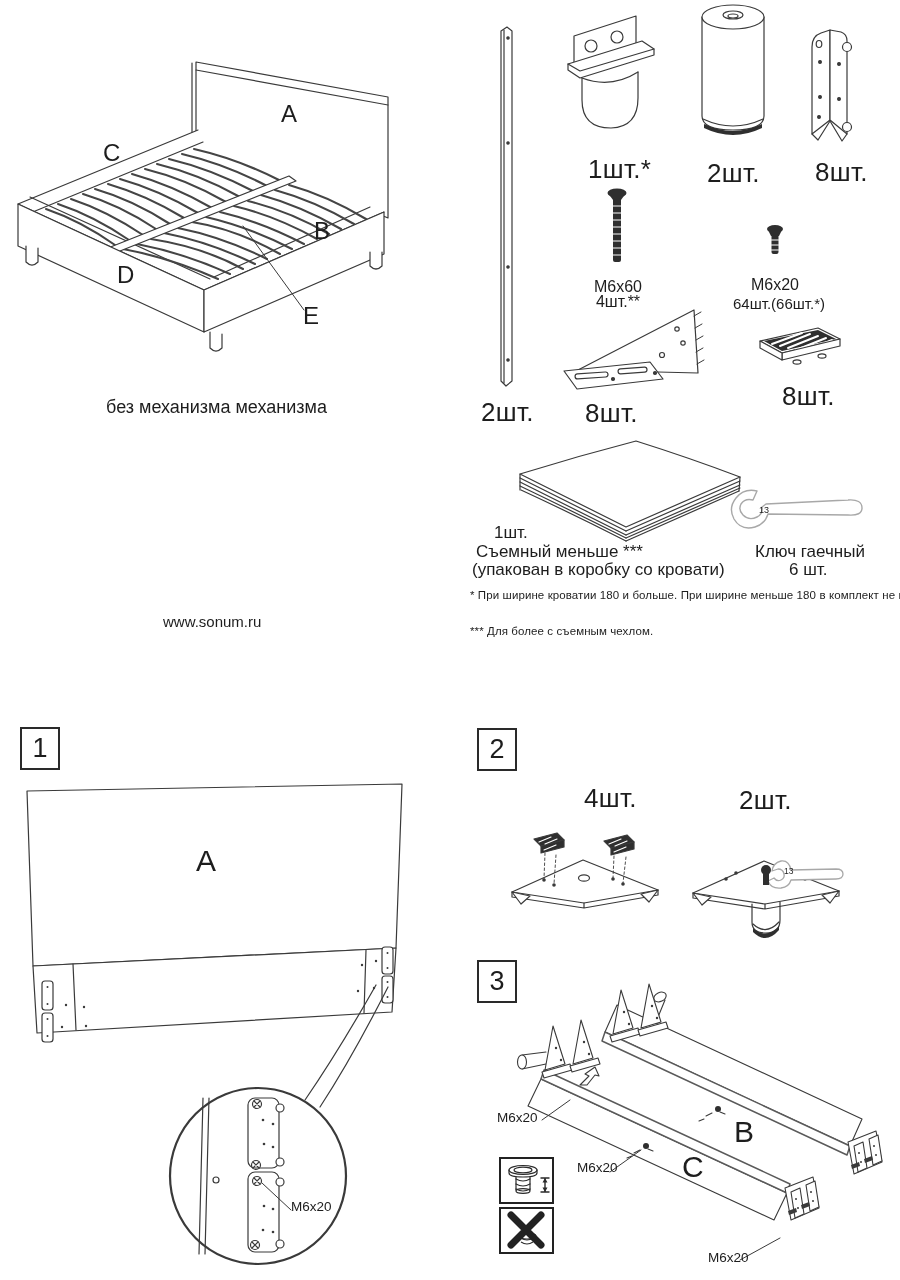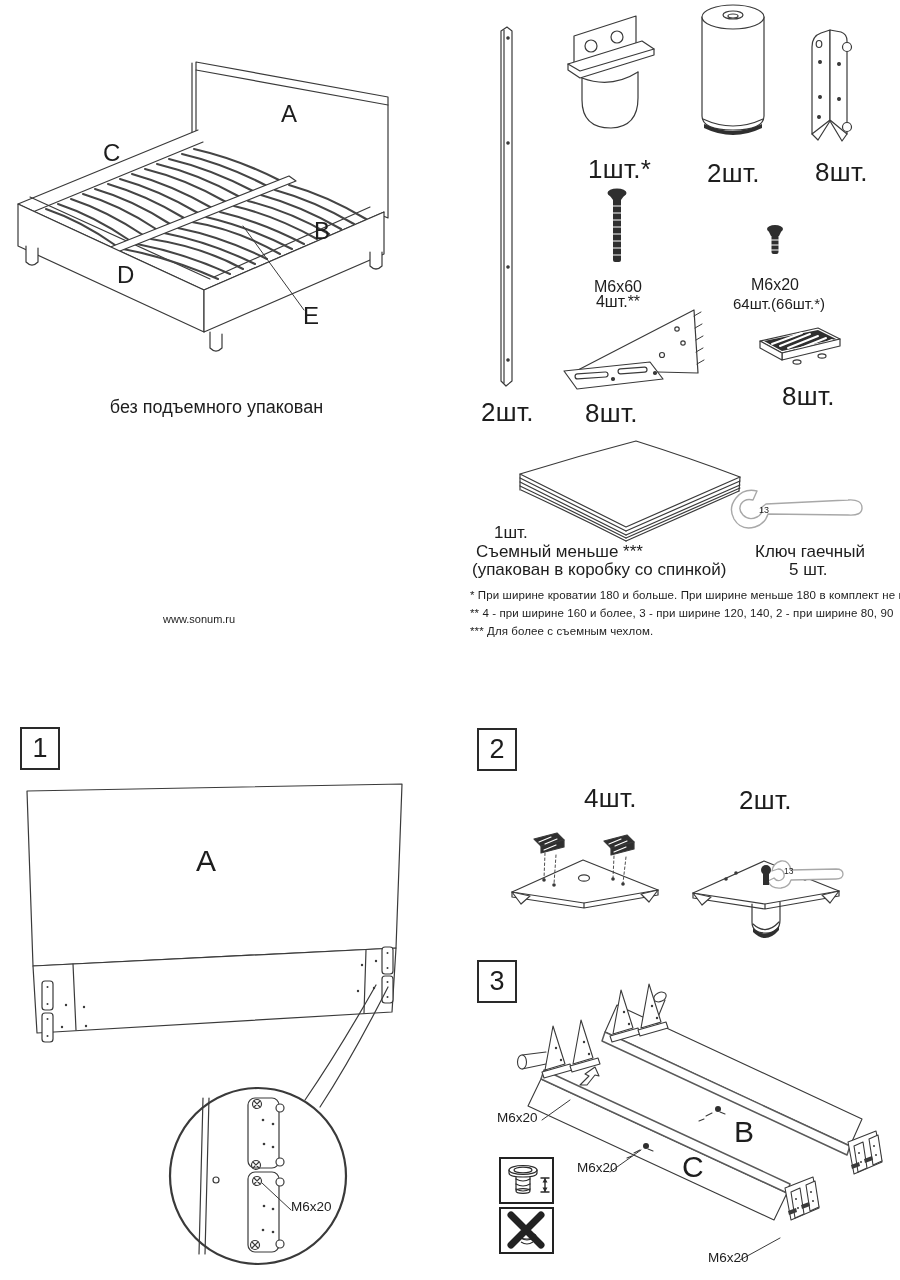--- a/index.html
+++ b/index.html
@@ -10,21 +10,21 @@
   .m{font-size:16px;font-weight:500;}
   .m2{font-size:15px;font-weight:500;}
   .cap{font-size:17px;font-weight:400;}
   .foot{font-size:11.5px;font-weight:500;letter-spacing:.1px;}
   .letter{font-size:24px;font-weight:500;}
   .xl{font-size:28px;font-weight:500;}
   .hw{font-size:13.5px;font-weight:500;}
   .sz{font-size:9px;font-weight:400;}
   .ctr{transform:translateX(-50%);}
   .title{position:absolute;left:0;top:396px;width:433px;text-align:center;font-size:18px;line-height:23px;font-weight:400;}
-  .site{position:absolute;left:163px;top:614px;font-size:11px;font-weight:400;}
+  .site{position:absolute;left:163px;top:614px;font-size:15px;font-weight:400;}
   .stepbox{position:absolute;width:36px;height:39px;border:2px solid #2a2a2a;background:#fff;
            display:flex;align-items:center;justify-content:center;font-size:27px;font-weight:400;}
   .ib{position:absolute;width:55px;height:47px;border:2.5px solid #222;background:#fff;box-sizing:border-box;}
   svg.draw{position:absolute;overflow:visible;}
 </style>
 </head>
 <body>
 
 <div id="page">
 
@@ -64,21 +64,21 @@
       <path stroke-width="1" d="M243,226 L304,310"></path>
     </g>
   </svg>
   <div class="lbl letter" style="left:281px;top:101px">A</div>
   <div class="lbl letter" style="left:103px;top:140px">C</div>
   <div class="lbl letter" style="left:314px;top:218px">B</div>
   <div class="lbl letter" style="left:117px;top:262px">D</div>
   <div class="lbl letter" style="left:303px;top:303px">E</div>
 
   <div class="title">
-    <div>без подъемного упакован</div>
+    <div>без механизма механизма</div>
   </div>
   <div class="site lbl">www.sonum.ru</div>
 
   <svg class="draw" style="left:450px;top:0" width="450" height="650" viewBox="0 0 450 650">
     <g stroke="#3a3a3a" fill="none" stroke-width="1.2" stroke-linejoin="round" stroke-linecap="round">
 
       <g>
         <path d="M51,31 L57,27 L62,31 L62,381 L56,386 L51,381 Z" fill="#fff"></path>
         <path d="M54,30 L54,383"></path>
         <circle cx="58" cy="38" r="1.2" fill="#3a3a3a"></circle>
@@ -175,27 +175,26 @@
   <div class="lbl q" style="left:815px;top:159px">8шт.</div>
   <div class="lbl m ctr" style="left:618px;top:279px">M6x60</div>
   <div class="lbl m ctr" style="left:618px;top:294px">4шт.**</div>
   <div class="lbl m ctr" style="left:775px;top:277px">M6x20</div>
   <div class="lbl m2 ctr" style="left:779px;top:296px">64шт.(66шт.*)</div>
   <div class="lbl q" style="left:481px;top:399px">2шт.</div>
   <div class="lbl q" style="left:585px;top:400px">8шт.</div>
   <div class="lbl q" style="left:782px;top:383px">8шт.</div>
   <div class="lbl cap" style="left:494px;top:524px">1шт.</div>
   <div class="lbl cap" style="left:476px;top:543px">Съемный меньше ***</div>
-  <div class="lbl cap" style="left:472px;top:561px">(упакован в коробку со спинкой)</div>
+  <div class="lbl cap" style="left:472px;top:561px">(упакован в коробку со кровати)</div>
   <div class="lbl cap" style="left:755px;top:543px">Ключ гаечный</div>
-  <div class="lbl cap" style="left:789px;top:561px">5 шт.</div>
+  <div class="lbl cap" style="left:789px;top:561px">6 шт.</div>
   <div class="lbl sz" style="left:759px;top:506px">13</div>
 
   <div class="lbl foot" style="left:470px;top:589px">* При ширине кроватии 180 и больше. При ширине меньше  180 в комплект не входит.</div>
-  <div class="lbl foot" style="left:470px;top:607px">**  4 - при ширине 160 и более, 3 - при ширине 120, 140, 2 - при ширине 80, 90</div>
   <div class="lbl foot" style="left:470px;top:625px">***  Для более с съемным чехлом.</div>
 
   <div class="stepbox" style="left:20px;top:727px">
     <span>1</span>
   </div>
   <svg class="draw" style="left:0;top:700px" width="460" height="580" viewBox="0 0 460 580">
     <g stroke="#3a3a3a" fill="none" stroke-width="1.2" stroke-linejoin="round" stroke-linecap="round">
       <path d="M27,91 L402,84 L396,248 L33,266 Z" fill="#fff"></path>
       <path d="M33,266 L396,248 L392,312 L37,333 Z" fill="#fff"></path>
       <path d="M73,264 L76,330 M366,250 L364,313"></path>

